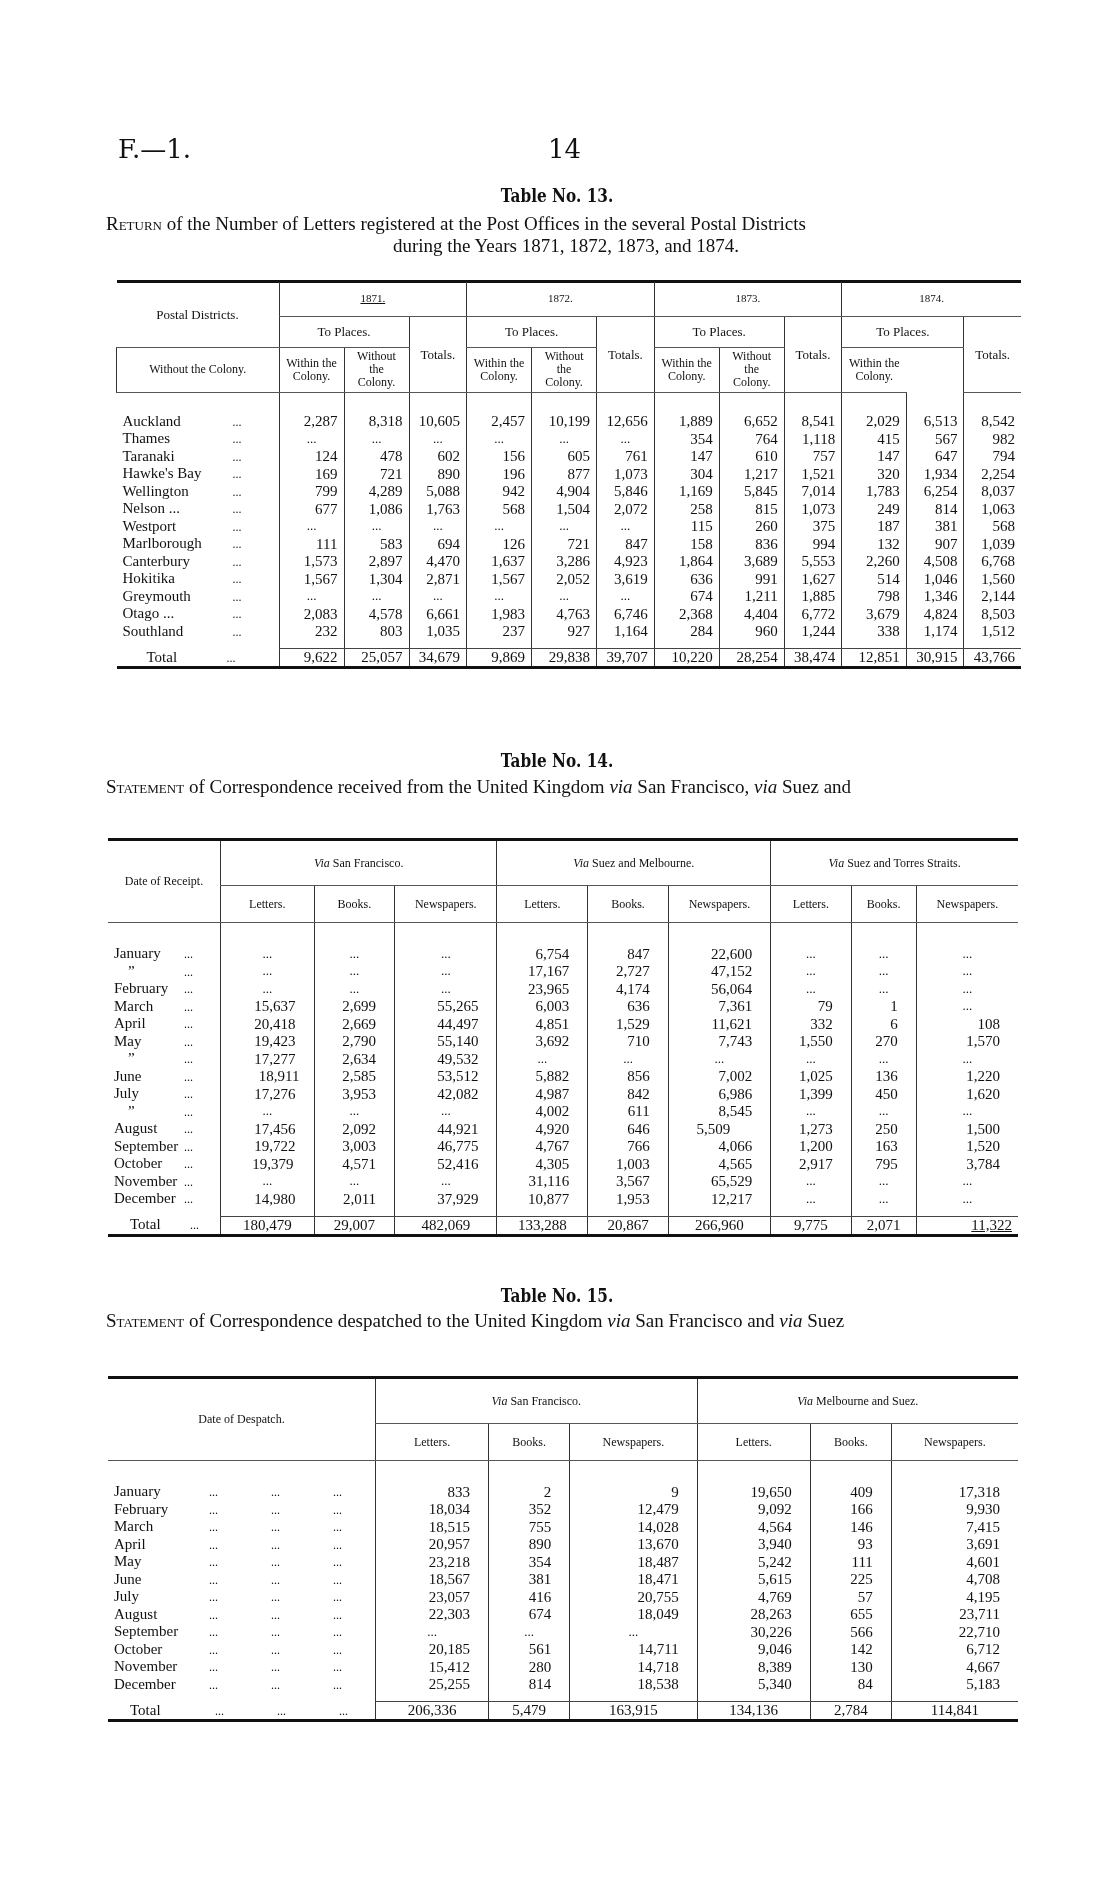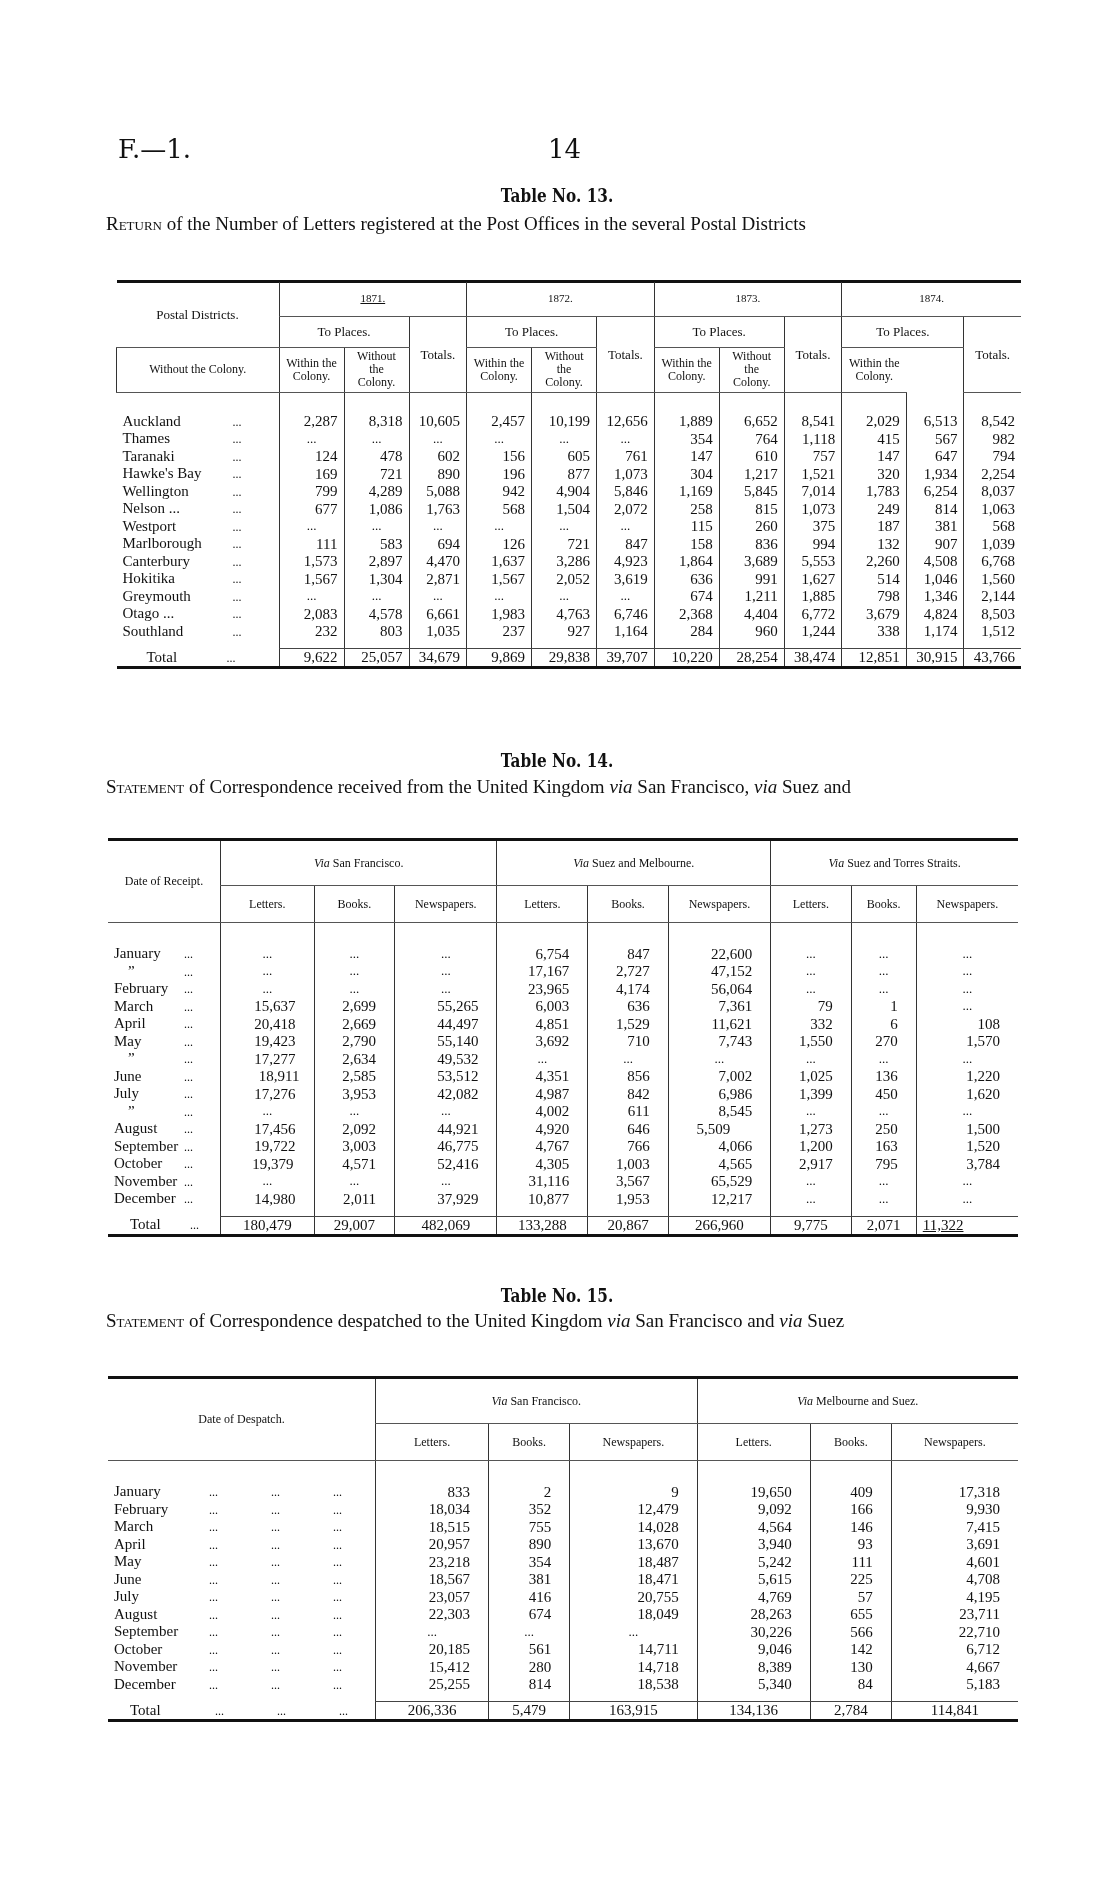--- a/index.html
+++ b/index.html
@@ -29,20 +29,21 @@
 </style>
 </head>
 <body>
 
 <div class="hdr-left">F.—1.</div>
 <div class="hdr-page">14</div>
 
 <div class="tbl-title" style="top:185px;">Table No. 13.</div>
 <div class="caption" style="top:213px;">
   <span class="sc">Return</span><span> of the Number of Letters registered at the Post Offices in the several Postal Districts</span>
+  <span class="l2">during the Years 1871, 1872, 1873, and 1874.</span>
 </div>
 
 <table class="data" id="t13" style="left:116px; top:280px; width:905px;">
   <thead>
     <tr class="rule-top">
       <th rowspan="3" class="bb" style="width:150px; font-size:13px;">Postal Districts.</th>
     </tr>
     <tr id="t13-years-row">
         <th class="vl bb" style="height:34px;font-size:11px;text-decoration:underline;" colspan="3">1871.</th>
         <th class="vl bb" style="height:34px;font-size:11px;" colspan="3">1872.</th>
@@ -434,21 +435,21 @@
         <td class="num vl dots" style="text-align:center;">...</td>
         <td class="num vl dots" style="text-align:center;">...</td>
         <td class="num vl dots" style="text-align:center;">...</td>
         <td class="num vl dots" style="text-align:center;">...</td>
       </tr>
       <tr>
         <td class="lab"><span style="display:inline-block;width:70px;">June</span><span style="font-size:12px;display:inline-block;width:20px;">...</span></td>
         <td class="num vl" style="padding-right:14px;">18,911</td>
         <td class="num vl" style="padding-right:18px;">2,585</td>
         <td class="num vl" style="padding-right:18px;">53,512</td>
-        <td class="num vl" style="padding-right:18px;">4,351</td>
+        <td class="num vl" style="padding-right:18px;">5,882</td>
         <td class="num vl" style="padding-right:18px;">856</td>
         <td class="num vl" style="padding-right:18px;">7,002</td>
         <td class="num vl" style="padding-right:18px;">1,025</td>
         <td class="num vl" style="padding-right:18px;">136</td>
         <td class="num vl" style="padding-right:18px;">1,220</td>
       </tr>
       <tr>
         <td class="lab"><span style="display:inline-block;width:70px;">July</span><span style="font-size:12px;display:inline-block;width:20px;">...</span></td>
         <td class="num vl" style="padding-right:18px;">17,276</td>
         <td class="num vl" style="padding-right:18px;">3,953</td>
@@ -547,21 +548,21 @@
       <tr class="tot rule-bot">
         <td class="lab" style="padding-left:22px;"><span style="display:inline-block;width:60px;">Total</span><span style="font-size:12px;display:inline-block;width:20px;">...</span></td>
         <td class="num vl" style="text-align:center;">180,479</td>
         <td class="num vl" style="text-align:center;">29,007</td>
         <td class="num vl" style="text-align:center;">482,069</td>
         <td class="num vl" style="text-align:center;">133,288</td>
         <td class="num vl" style="text-align:center;">20,867</td>
         <td class="num vl" style="text-align:center;">266,960</td>
         <td class="num vl" style="text-align:center;">9,775</td>
         <td class="num vl" style="text-align:center;">2,071</td>
-        <td class="num vl" style="text-align:left;text-decoration:underline;">11,322</td>
+        <td class="num vl" style="text-align:right;text-decoration:underline;">11,322</td>
       </tr>
     </tbody>
 </table>
 
 <div class="tbl-title" style="top:1285px;">Table No. 15.</div>
 <div class="caption" style="top:1310px;">
   <span class="sc">Statement</span><span> of Correspondence despatched to the United Kingdom </span><span class="it">via</span><span> San Francisco and </span><span class="it">via</span><span> Suez</span>
 </div>
 
 <table class="data" id="t15" style="left:108px; top:1376px; width:910px;">

